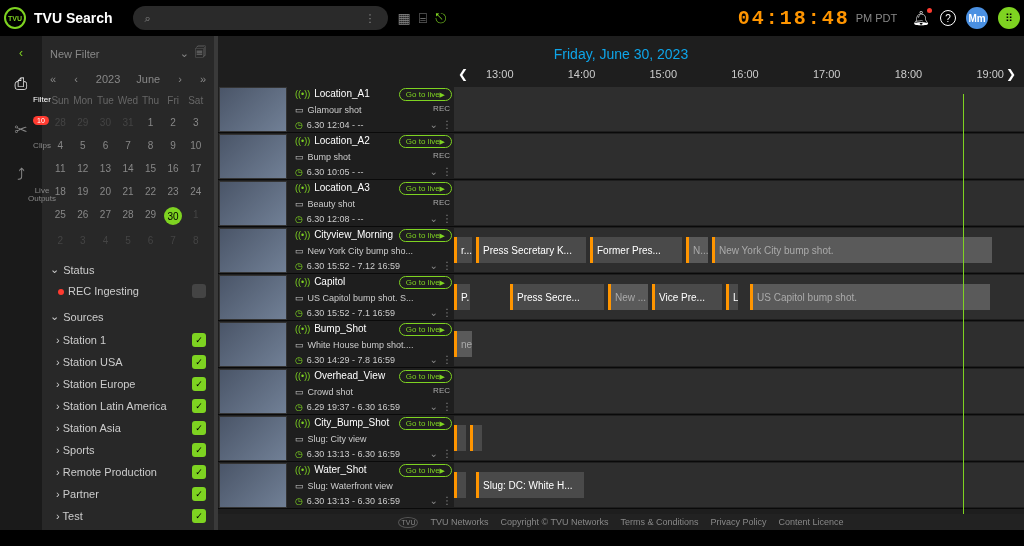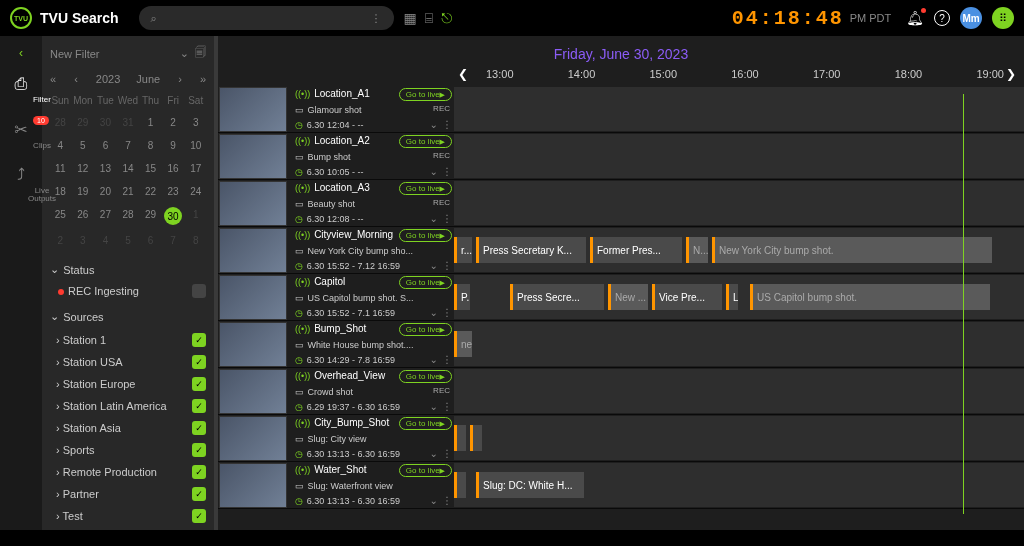--- a/index.html
+++ b/index.html
@@ -1,18 +1,18 @@
 <!DOCTYPE html>
 <html><head>
 <meta charset="utf-8">
 <style>
 * { margin: 0; padding: 0; box-sizing: border-box; font-family: Arial, sans-serif; }
 body { background: #000; color: #ccc; width: 1024px; height: 546px; overflow: hidden; font-size: 11px; }
 
-.topbar { height: 36px; background: #000; display: flex; align-items: center; padding: 0 10px; }
+.topbar { height: 36px; background: #000; display: flex; align-items: center; padding: 0 4px; }
 .logo-circle { width: 22px; height: 22px; border: 2px solid #7ed321; border-radius: 50%; display: flex; align-items: center; justify-content: center; font-size: 7px; color: #7ed321; font-weight: bold; }
 .app-title { color: #fff; font-weight: bold; font-size: 14px; margin-left: 8px; }
 .search-box { margin-left: 20px; background: #2a2a2a; border-radius: 15px; height: 24px; width: 255px; display: flex; align-items: center; padding: 0 12px; }
 .search-box input { background: transparent; border: none; color: #ccc; flex: 1; outline: none; font-size: 11px; }
 .top-icons { margin-left: 10px; display: flex; gap: 8px; }
 .ticon { color: #888; font-size: 14px; cursor: pointer; }
 .ticon.green { color: #7ed321; }
 .spacer { flex: 1; }
 .clock { font-family: 'Courier New', monospace; color: #ff9500; font-size: 20px; letter-spacing: 2px; font-weight: bold; }
 .clock-suffix { color: #888; font-size: 11px; margin-left: 6px; }
@@ -48,21 +48,21 @@
 .section-h { color: #ccc; font-size: 11px; cursor: pointer; display: flex; align-items: center; gap: 4px; }
 .status-row { display: flex; align-items: center; justify-content: space-between; margin-top: 8px; padding-left: 8px; }
 .rec-dot { width: 6px; height: 6px; background: #ff3b30; border-radius: 50%; display: inline-block; margin-right: 4px; }
 .checkbox { width: 14px; height: 14px; background: #444; border-radius: 3px; }
 .src-list { margin-top: 6px; }
 .src-item { display: flex; align-items: center; justify-content: space-between; padding: 4px 0 4px 6px; cursor: pointer; }
 .src-name { color: #ccc; font-size: 11px; }
 .src-check { width: 14px; height: 14px; background: #7ed321; border-radius: 3px; display: flex; align-items: center; justify-content: center; color: #000; font-size: 9px; }
 
 .content { flex: 1; background: #1e1e1e; display: flex; flex-direction: column; overflow: hidden; border-left: 4px solid #3a3a3a; position: relative; }
-.date-header { text-align: center; color: #8b5cf6; font-size: 14px; padding: 10px 0 6px; }
+.date-header { text-align: center; color: #0ea5e9; font-size: 14px; padding: 10px 0 6px; }
 .time-axis { display: flex; align-items: center; padding: 0 0 6px 248px; position: relative; color: #ccc; font-size: 11px; }
 .time-axis .tarrow { position: absolute; cursor: pointer; color: #fff; font-size: 12px; }
 .time-axis .tarrow.left { left: 240px; }
 .time-axis .tarrow.right { right: 8px; }
 .time-labels { display: flex; flex: 1; justify-content: space-between; padding: 0 20px; }
 
 .rows { flex: 1; overflow-y: auto; }
 .row { display: flex; height: 47px; border-bottom: 1px solid #0a0a0a; }
 .thumb { width: 68px; height: 45px; background: linear-gradient(135deg, #4a5568, #718096); border: 1px solid #333; margin: 1px 4px 1px 1px; flex-shrink: 0; }
 .meta { width: 163px; padding: 2px 4px; display: flex; flex-direction: column; justify-content: space-between; flex-shrink: 0; position: relative; }
@@ -507,14 +507,22 @@
               <span>⌄</span>
               <span>⋮</span>
             </div>
           </div>
           <div class="timeline">
             <div class="clip" style="left: 0px; width: 12px;"></div>
             <div class="clip" style="left: 22px; width: 108px;">Slug: DC: White H...</div>
           </div>
         </div>
       </div>
+    <div class="footer">
+      <span style="border:1px solid #555;border-radius:50%;padding:1px 2px;font-size:7px">TVU</span>
+      <span>TVU Networks</span>
+      <span>Copyright © TVU Networks</span>
+      <a>Terms &amp; Conditions</a>
+      <a>Privacy Policy</a>
+      <a>Content Licence</a>
+    </div>
   </div>
 </div>
 
 </body></html>

